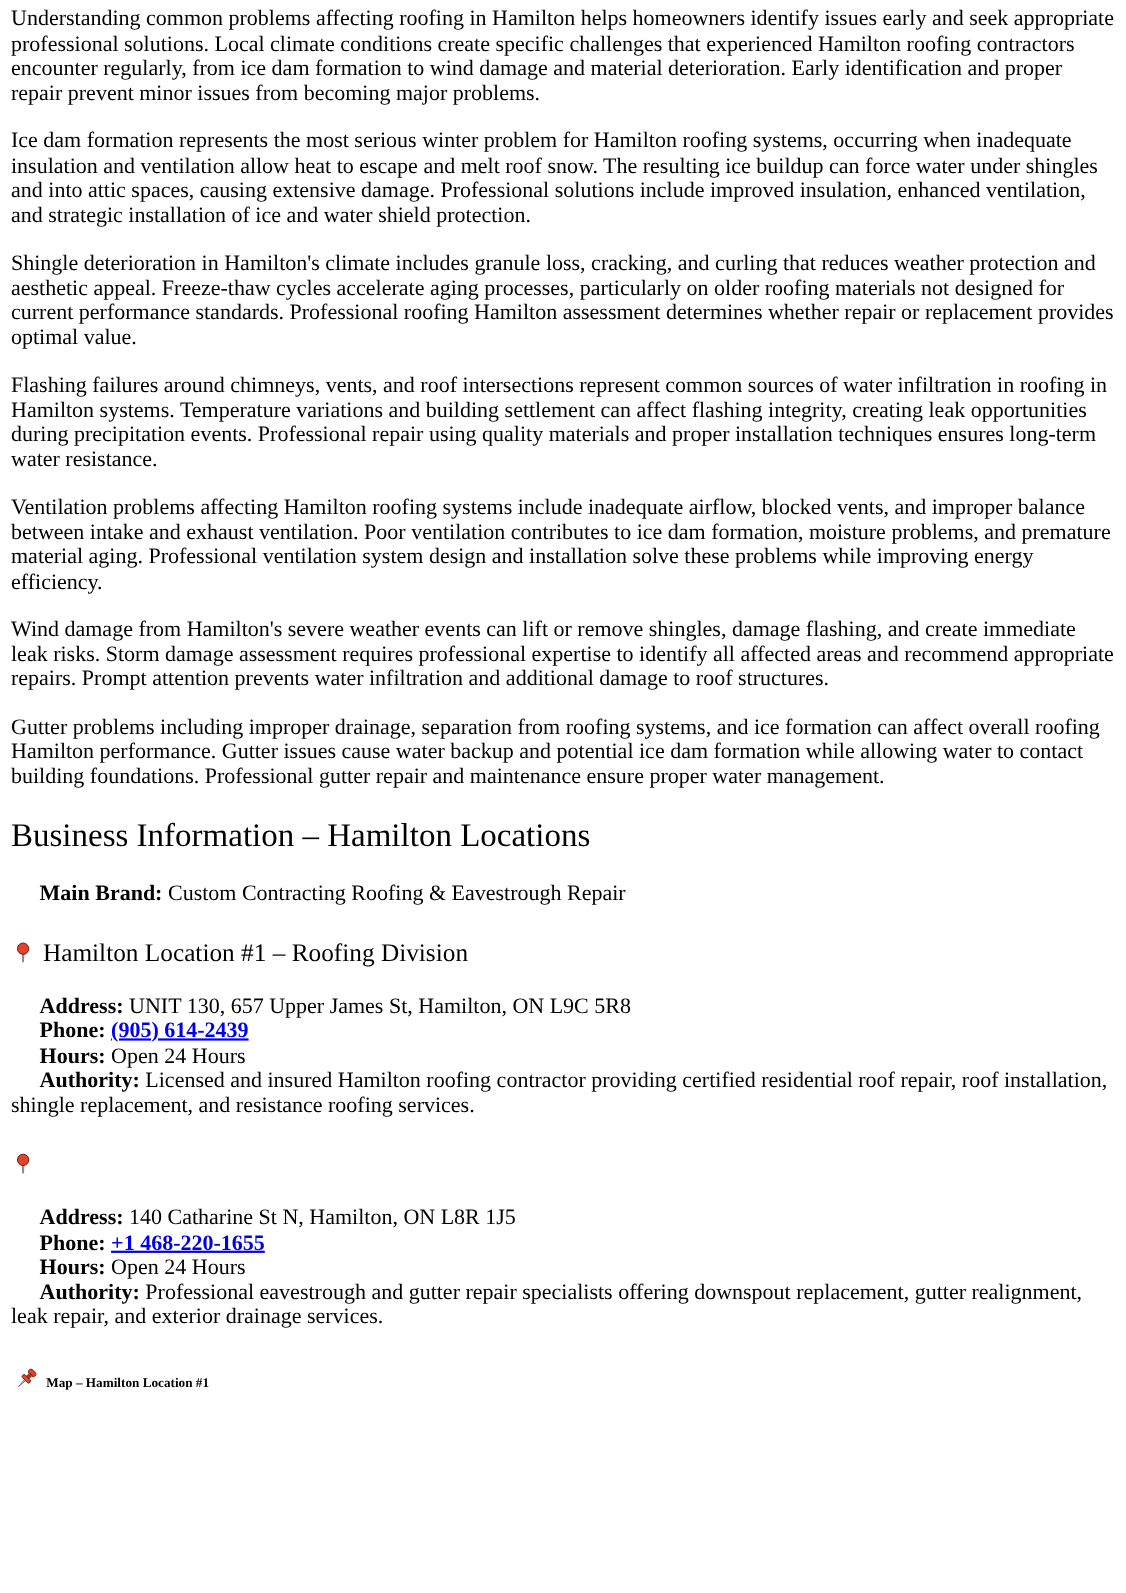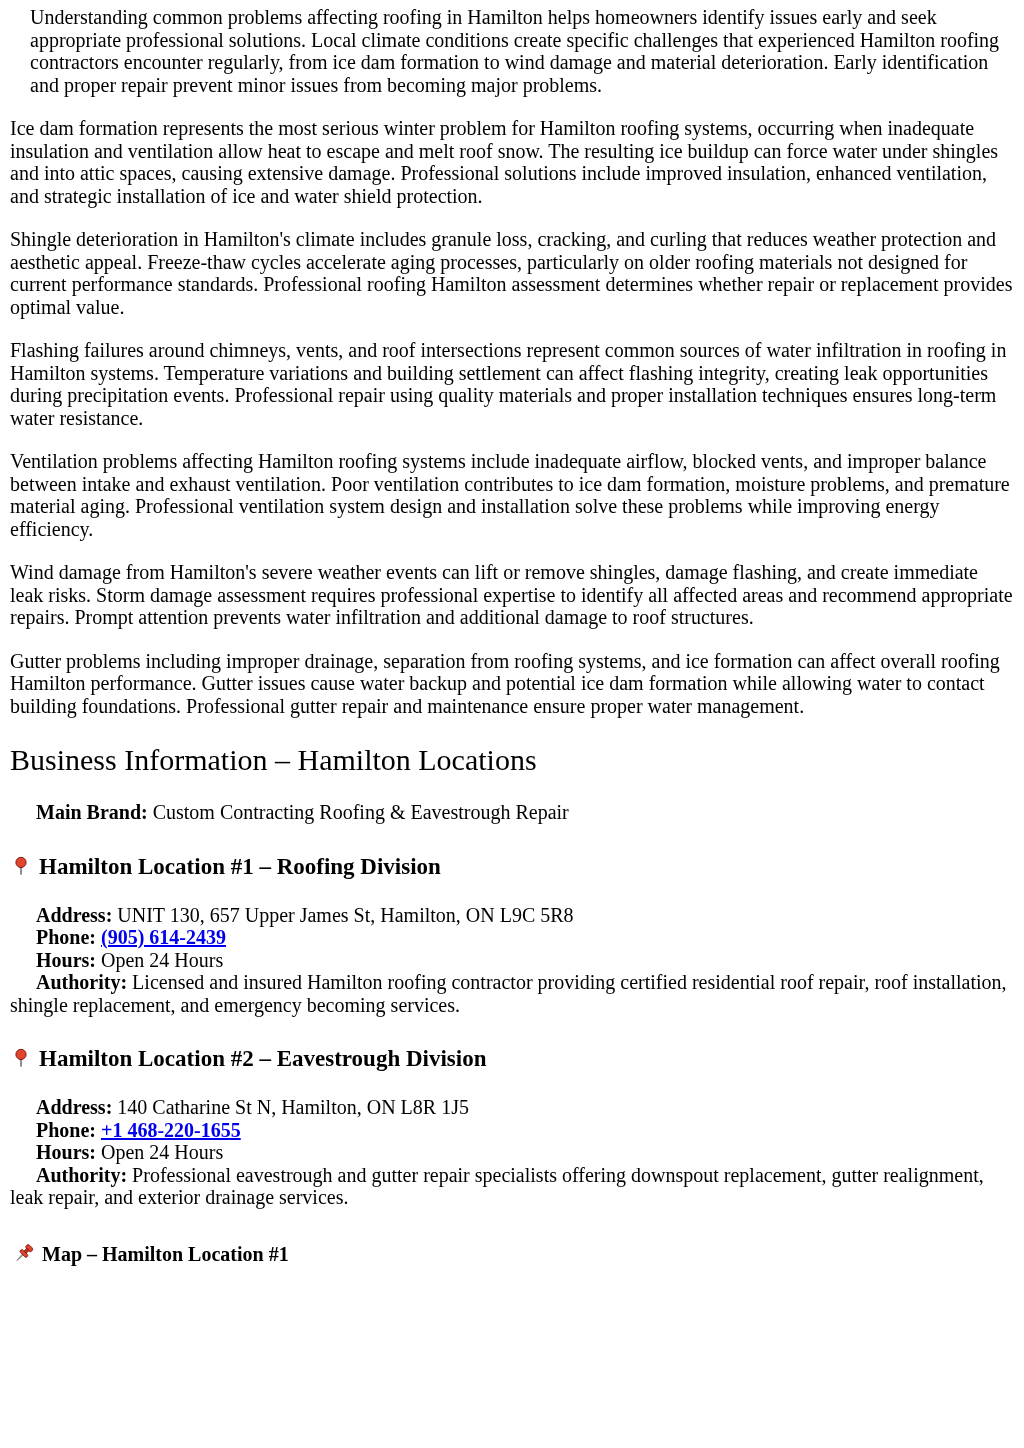--- a/index.html
+++ b/index.html
@@ -17,36 +17,35 @@
   .page {
     padding: 6px 10px 0 10px;
   }
   .page p {
     font-size: 20px;
     line-height: 22.5px;
     margin: 21px 0;
   }
   .page p.first {
     margin-top: 0;
-    margin-left: 20px;
   }
   h2 {
     font-size: 30px;
     line-height: 33px;
     font-weight: normal;
     margin: 26px 0 25px 0;
   }
   h3 {
     font-size: 23px;
     line-height: 26px;
-    font-weight: bold;
+    font-weight: normal;
     margin: 30px 0 24px 0;
   }
   h4 {
-    font-size: 20px;
+    font-size: 12px;
     line-height: 24px;
     font-weight: bold;
     margin: 32px 0 30px 0;
   }
   a.phone-link {
     color: #0000EE;
     text-decoration: underline;
     font-weight: bold;
   }
   .emoji {
@@ -90,28 +89,28 @@
   </h3>
 
   <p class="loc-details">
     <strong>Address:</strong>
     <span>UNIT 130, 657 Upper James St, Hamilton, ON L9C 5R8</span><br>
     <strong>Phone:</strong>
     <a class="phone-link" href="#">(905) 614-2439</a><br>
     <strong>Hours:</strong>
     <span>Open 24 Hours</span><br>
     <strong>Authority:</strong>
-    <span>Licensed and insured Hamilton roofing contractor providing certified residential roof repair, roof installation, shingle replacement, and emergency becoming services.</span>
+    <span>Licensed and insured Hamilton roofing contractor providing certified residential roof repair, roof installation, shingle replacement, and resistance roofing services.</span>
   </p>
 
   <h3>
     <span class="emoji"><svg width="22" height="22" viewBox="0 0 36 36" aria-hidden="true">
           <path d="M16.7 17 L19.3 17 L18.6 29.5 C18.5 31.2 17.5 31.2 17.4 29.5 Z" fill="#b8bcc0" stroke="#4d4d4d" stroke-width="0.9"></path>
           <circle cx="18" cy="10.5" r="8.4" fill="#e2432d" stroke="#701208" stroke-width="1.4"></circle>
-        </svg></span><span>Hamilton Location #2 – Eavestrough Division</span>
+        </svg></span>
   </h3>
 
   <p class="loc-details">
     <strong>Address:</strong>
     <span>140 Catharine St N, Hamilton, ON L8R 1J5</span><br>
     <strong>Phone:</strong>
     <a class="phone-link" href="#">+1 468-220-1655</a><br>
     <strong>Hours:</strong>
     <span>Open 24 Hours</span><br>
     <strong>Authority:</strong>

